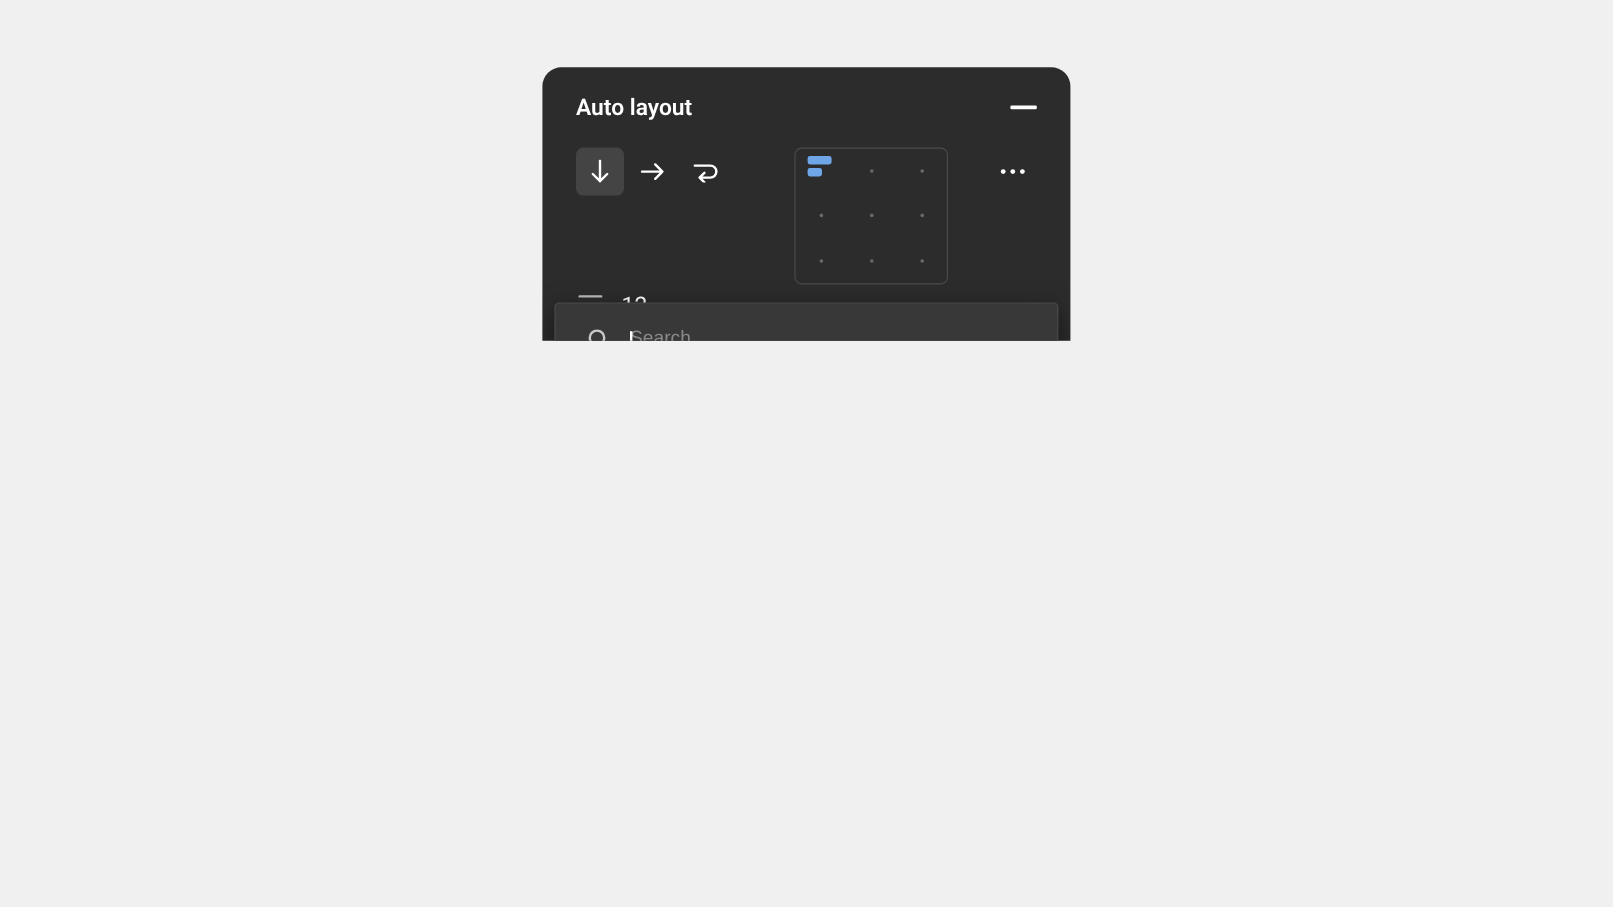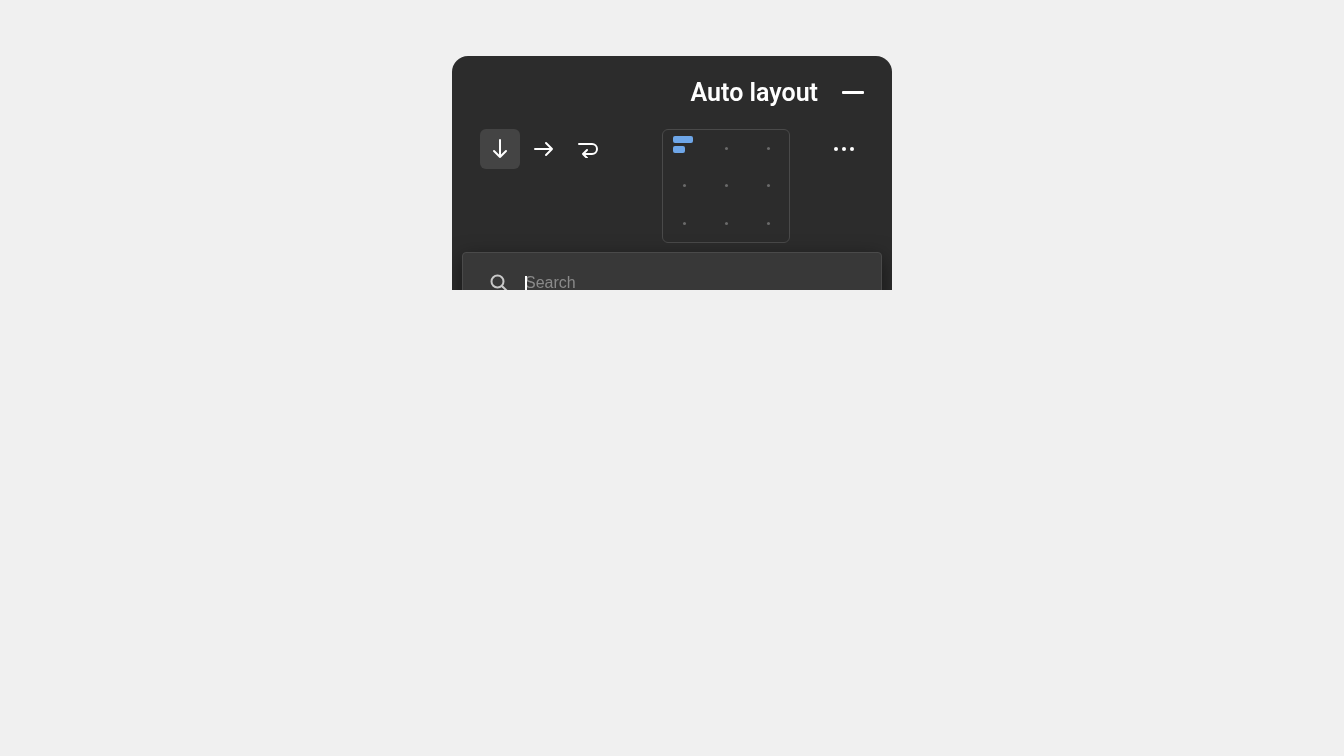--- a/index.html
+++ b/index.html
@@ -18,23 +18,23 @@
     margin-top: 56px;
     background: #2c2c2c;
     border-radius: 16px 16px 0 0;
     color: #fff;
     overflow: hidden;
     position: relative;
   }
   .panel-header {
     display: flex;
     align-items: center;
-    justify-content: flex-end;
+    justify-content: space-between;
     padding: 22px 28px 10px 28px;
-    font-size: 25px;
+    font-size: 19px;
     font-weight: 600;
     gap: 24px;
   }
   .collapse-line {
     width: 22px;
     height: 2.5px;
     background: #fff;
     border-radius: 1px;
   }
   .controls-row {

